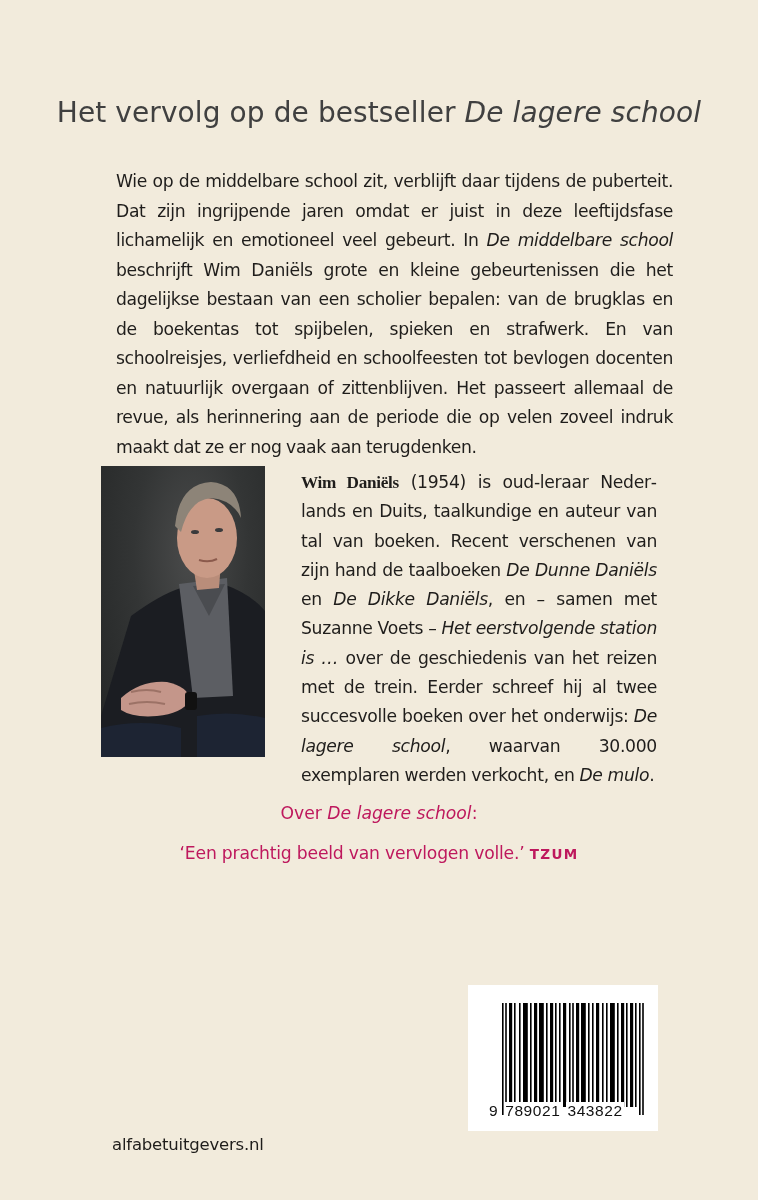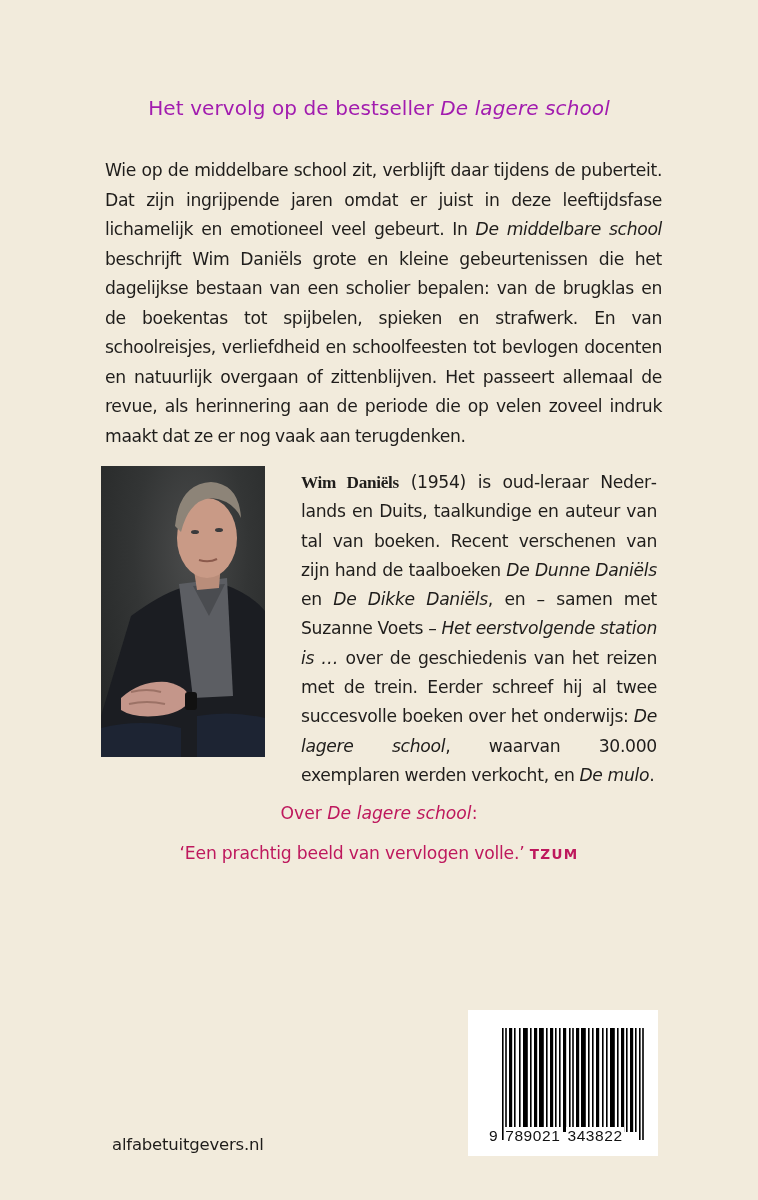--- a/index.html
+++ b/index.html
@@ -15,37 +15,37 @@
       font-family: "DejaVu Sans", sans-serif;
       color: #1f1d1b;
     }
 
     .tagline {
       position: absolute;
       left: 0;
       top: 96px;
       width: 758px;
       text-align: center;
-      font-size: 20px;
+      font-size: 28px;
       letter-spacing: 0.1px;
-      color: #a21caf;
+      color: #404040;
     }
     .tagline i { font-style: italic; }
 
     .blurb {
       position: absolute;
       left: 101px;
       top: 152px;
       width: 557px;
       font-size: 17.2px;
       line-height: 29.5px;
       text-align: justify;
       letter-spacing: -0.35px;
       word-spacing: -0.5px;
-      margin: 4px;
+      margin: 15px;
     }
     .blurb i, .bio i { font-style: italic; }
 
     .photo {
       position: absolute;
       left: 101px;
       top: 466px;
       width: 164px;
       height: 291px;
       background: radial-gradient(ellipse at 55% 30%, #4a4b4b 0%, #333535 45%, #232525 100%);
@@ -82,21 +82,21 @@
     .reviews .src {
       font-size: 13.5px;
       letter-spacing: 1.3px;
       font-weight: bold;
       margin-top: 33px;
     }
 
     .barcode-box {
       position: absolute;
       left: 468px;
-      top: 1010px;
+      top: 985px;
       width: 190px;
       height: 146px;
       background: #ffffff;
     }
     .barcode-bars {
       position: absolute;
       left: 34px;
       top: 18px;
       width: 142px;
       height: 112px;

